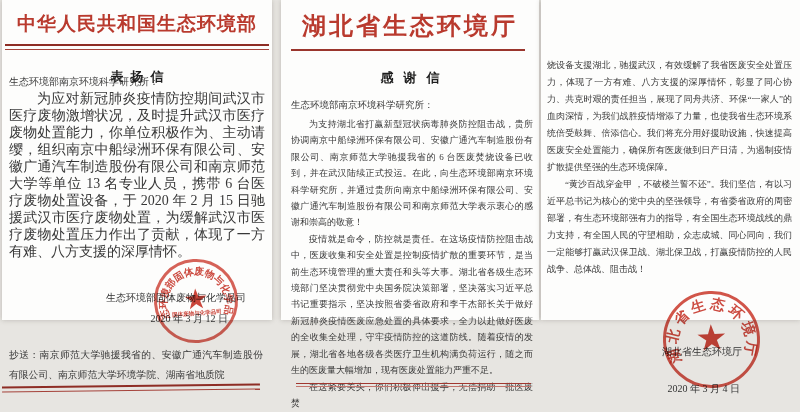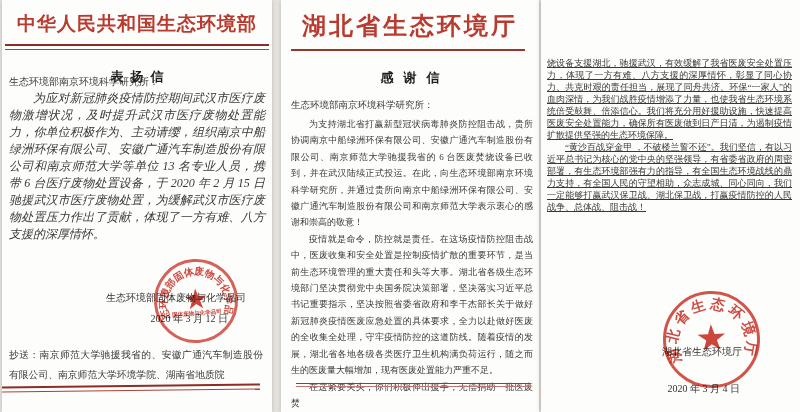--- a/index.html
+++ b/index.html
@@ -4,21 +4,21 @@
 <style>
   html,body{margin:0;padding:0;}
   body{
     width:800px;height:412px;overflow:hidden;
     background:#e7e5e1;
     font-family:"Liberation Serif","DejaVu Serif",serif;
     position:relative;
   }
   .stage{position:absolute;inset:0;}
   .page{
-    position:absolute;top:0;height:412px;background:#fdfdfc;
+    position:absolute;top:0;height:320px;background:#fdfdfc;
     box-shadow:0 0 5px rgba(60,50,45,.25);
   }
   #page1{left:2px;width:270px;}
   #page2{left:281px;width:258px;}
   #page3{left:541px;width:259px;}
 
   .agency{
     position:absolute;left:0;right:0;text-align:center;
     color:#b93a2e;font-weight:700;white-space:nowrap;
   }
@@ -45,23 +45,23 @@
   #page1 .letter-title{top:68px;letter-spacing:7px;text-indent:7px;}
   #page2 .letter-title{top:69px;letter-spacing:10px;text-indent:10px;}
 
   .salutation{position:absolute;color:#383838;}
   #page1 .salutation{top:75px;left:7px;font-size:10px;}
   #page2 .salutation{top:99px;left:10px;font-size:9.5px;}
 
   .body-block{position:absolute;color:#383838;text-align:justify;}
   .body-block p{margin:0;text-indent:2em;}
   .body-block p.no-indent{text-indent:0;}
-  #page1 .body-block{top:90px;left:7px;right:7px;font-size:12px;line-height:17px;font-style:italic;}
+  #page1 .body-block{top:90px;left:7px;right:7px;font-size:14px;line-height:17px;}
   #page2 .body-block{top:116px;left:10px;right:6px;font-size:9px;line-height:16.4px;}
-  #page3 .body-block{top:57px;left:6px;right:8px;font-size:9px;line-height:12px;text-decoration:underline;}
+  #page3 .body-block{top:57px;left:6px;right:8px;font-size:9px;line-height:17px;}
 
   .signer{position:absolute;color:#333;white-space:nowrap;}
   #page1 .signer{top:291px;right:26px;font-size:10px;}
   #page1 .letter-date{top:312px;right:44px;font-size:10px;}
   #page3 .signer{top:345px;right:58px;font-size:10px;}
   #page3 .letter-date{top:382px;right:60px;font-size:10px;}
   .letter-date{position:absolute;color:#333;white-space:nowrap;}
 
   .cc-note{
     position:absolute;top:345px;left:7px;right:9px;

